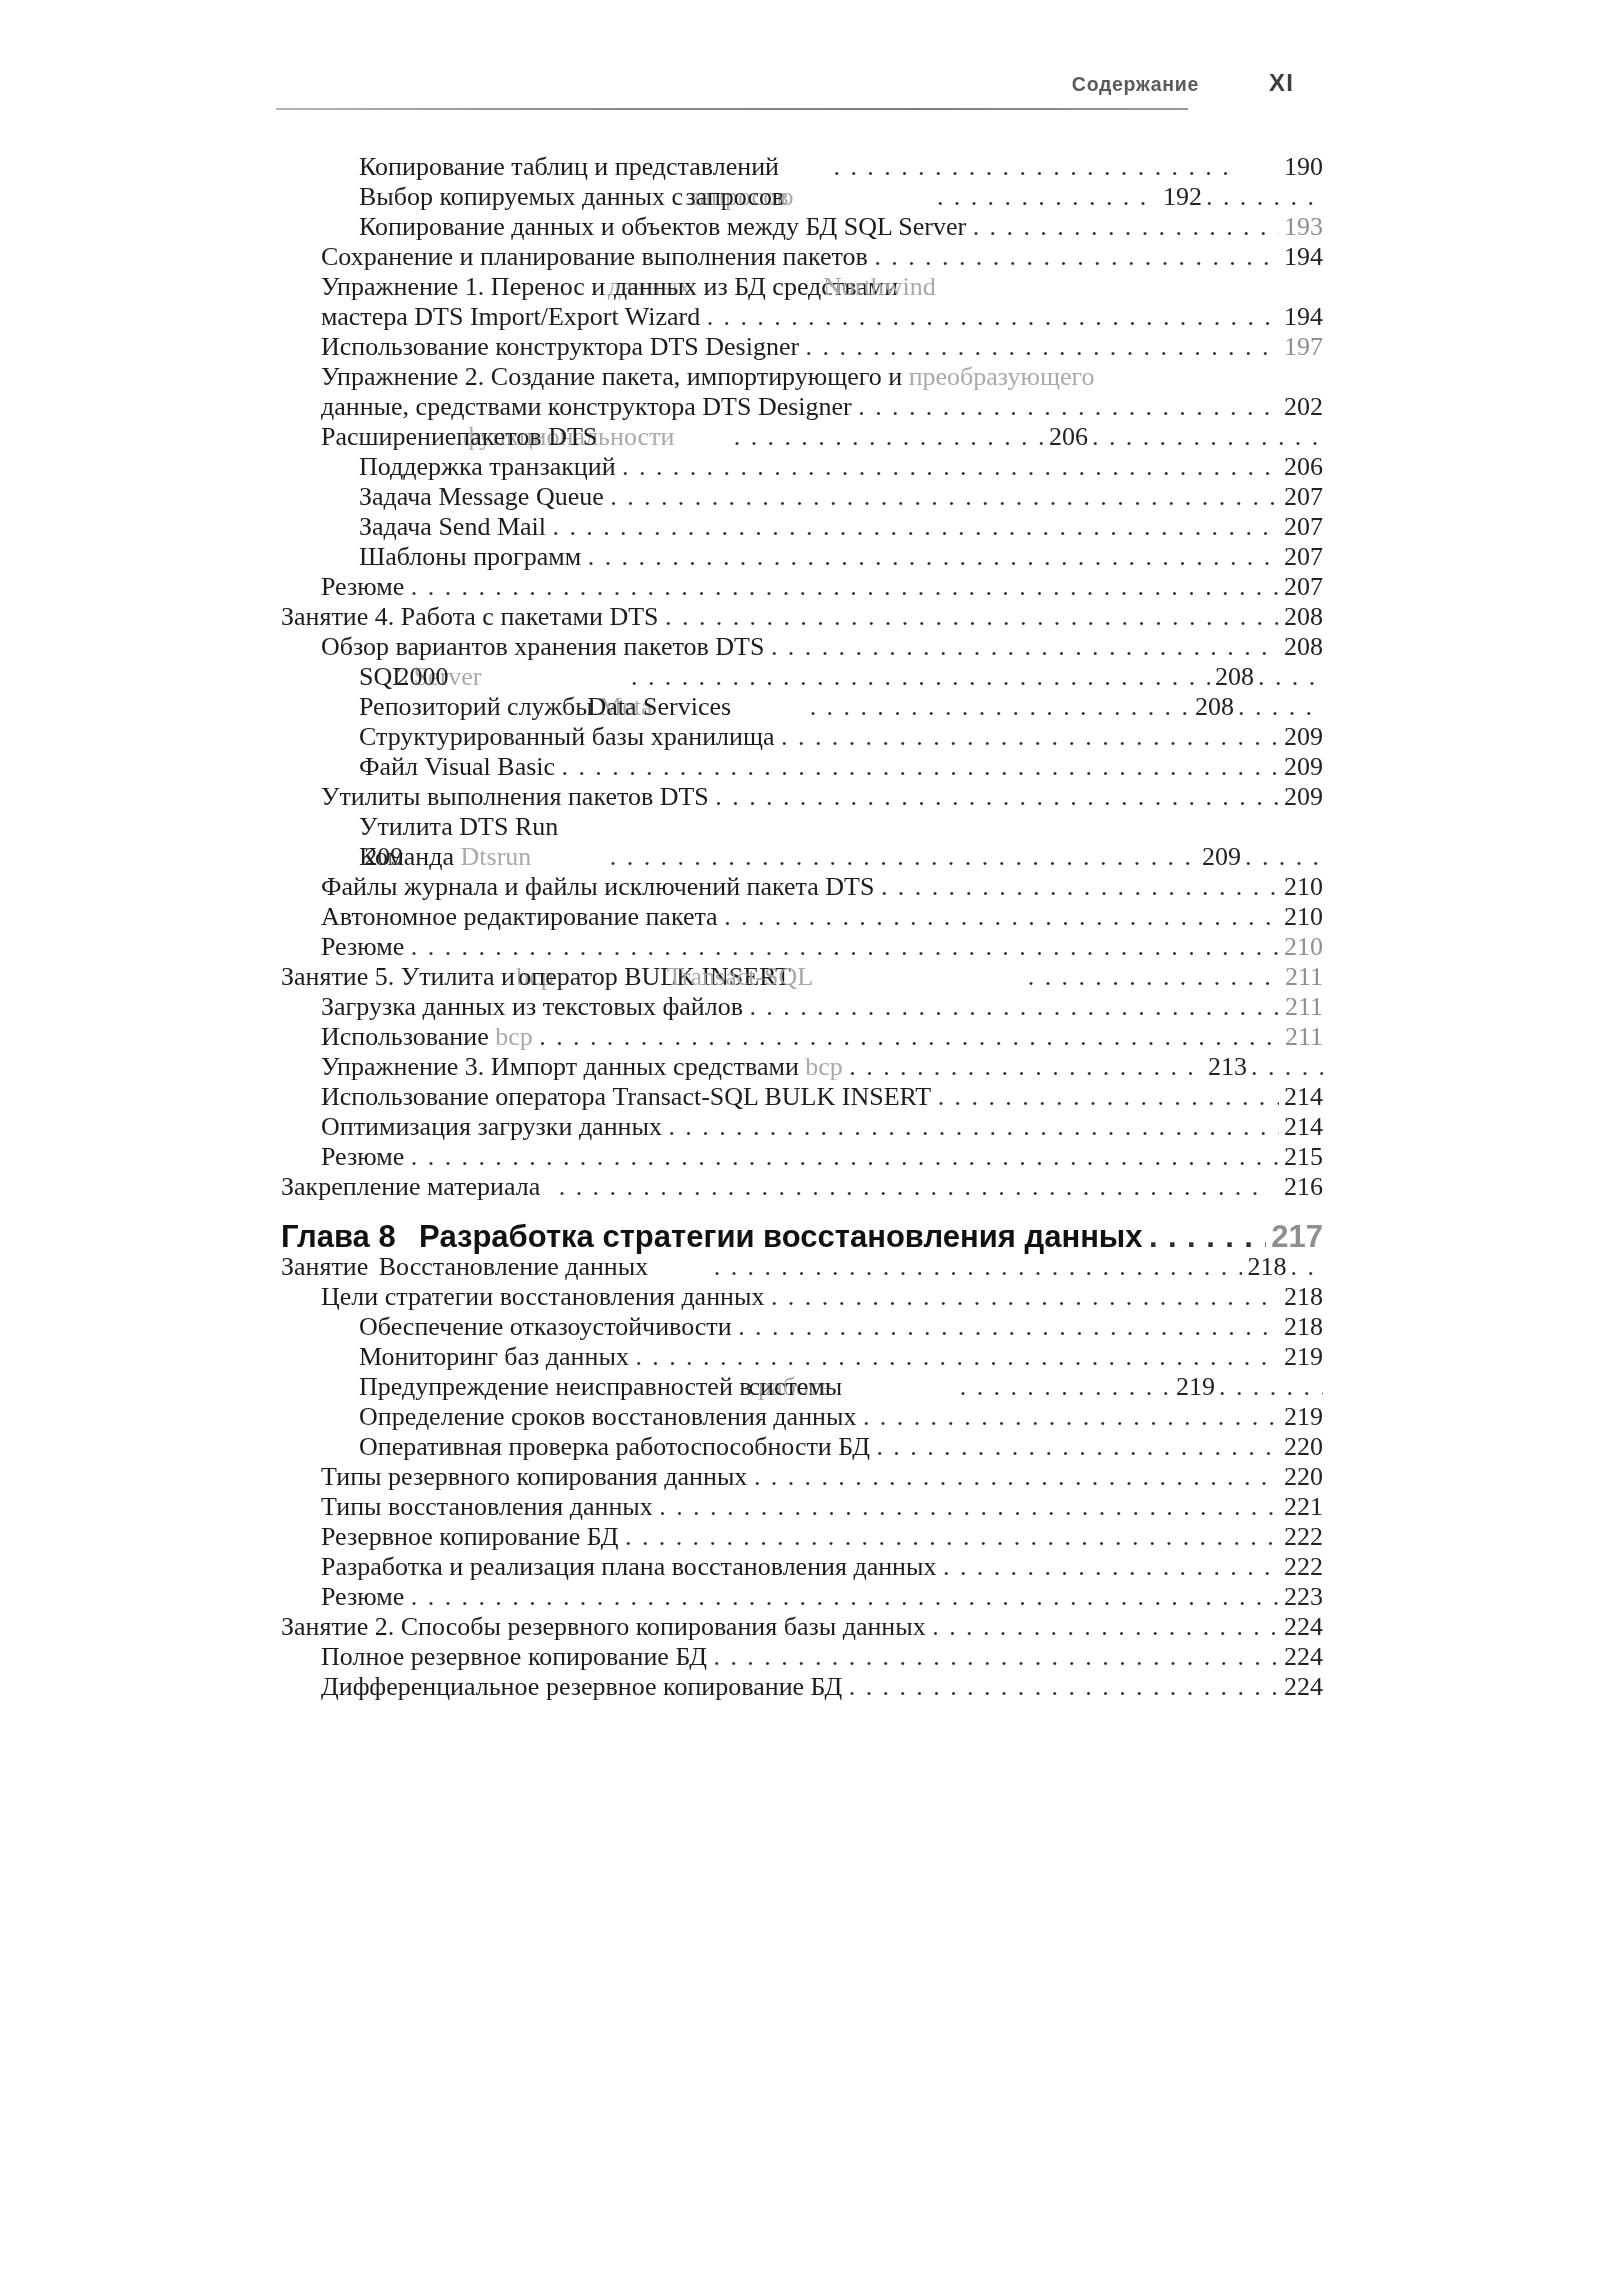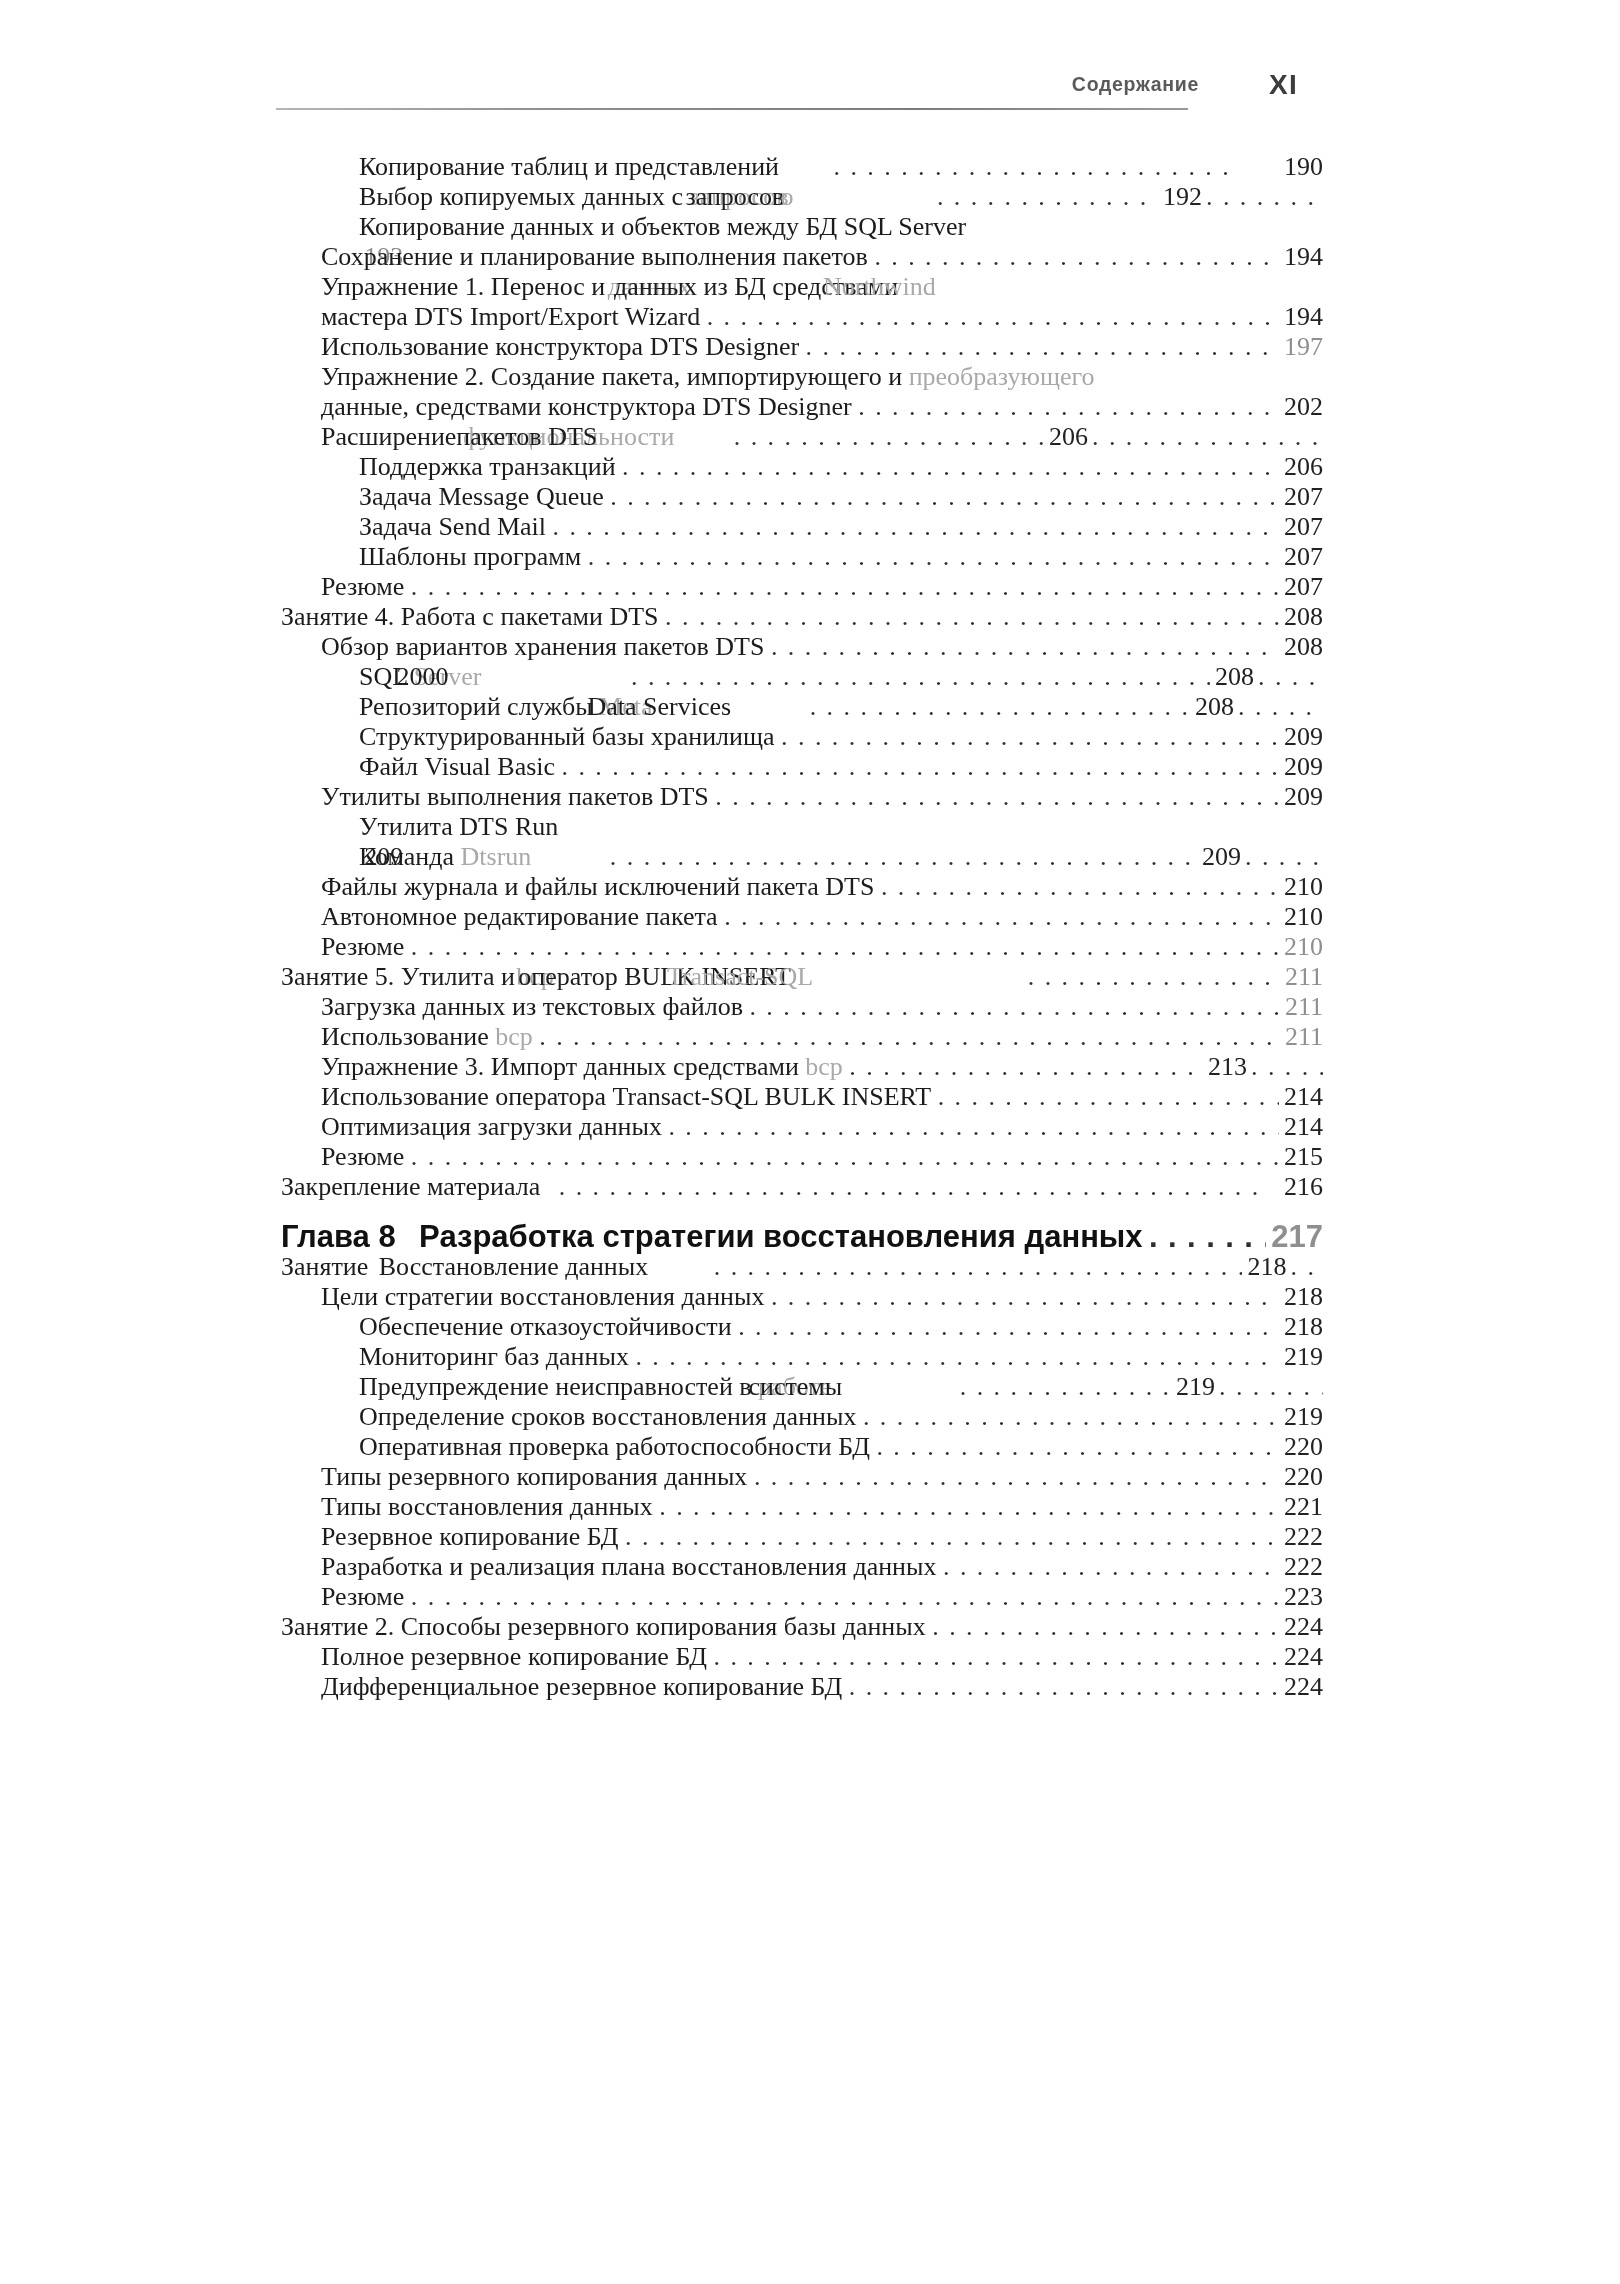--- a/index.html
+++ b/index.html
@@ -14,21 +14,21 @@
   
   .hdr-title{
     position:absolute;top:73px;left:1027px;width:172px;
     text-align:right;
     font-family:"Liberation Sans","DejaVu Sans",sans-serif;
     font-weight:bold;font-size:19.5px;color:#5a5a5a;letter-spacing:0.7px;
   }
   .hdr-folio{
     position:absolute;top:69px;left:1269px;
     font-family:"Liberation Sans","DejaVu Sans",sans-serif;
-    font-weight:bold;font-size:28px;color:#3d3d3d;letter-spacing:1.3px;
+    font-weight:bold;font-size:24px;color:#3d3d3d;letter-spacing:1.3px;
   }
   .hdr-rule{
     position:absolute;top:108px;left:276px;width:912px;height:2px;
     background:linear-gradient(90deg,#b5b5b5 0%,#8f8f8f 30%,#7c7c7c 70%,#9a9a9a 100%);
   }
   
   .toc{
     position:absolute;left:281px;top:152px;width:1042px;
     font-size:26px;
   }
@@ -73,21 +73,21 @@
         <span class="leader"></span>
         <span class="num">190</span>
       </div>
       <div class="row" style="padding-left: 78px;">
         <span class="segs"><span class="txt">Выбор копируемых данных с </span><span class="ghost">запросов</span><span class="txt" style="margin-left: -103px;">запросов</span><span class="ghost" style="margin-left: -3.9px;">о</span></span>
         <span class="gap" style="width: 137px;"></span>
         <span class="leader"></span>
         <span class="num">192</span>
         <span class="trail" style="width: 117px;"></span>
       </div>
-      <div class="row" style="padding-left: 78px; flex-direction: column;">
+      <div class="row" style="padding-left: 78px;">
         <span class="segs"><span class="txt">Копирование данных и объектов между БД SQL Server</span></span>
         <span class="leader"></span>
         <span class="num faded">193</span>
       </div>
       <div class="row" style="padding-left: 40px;">
         <span class="segs"><span class="txt">Сохранение и планирование выполнения пакетов</span></span>
         <span class="leader"></span>
         <span class="num">194</span>
       </div>
       <div class="row" style="padding-left: 40px;">

